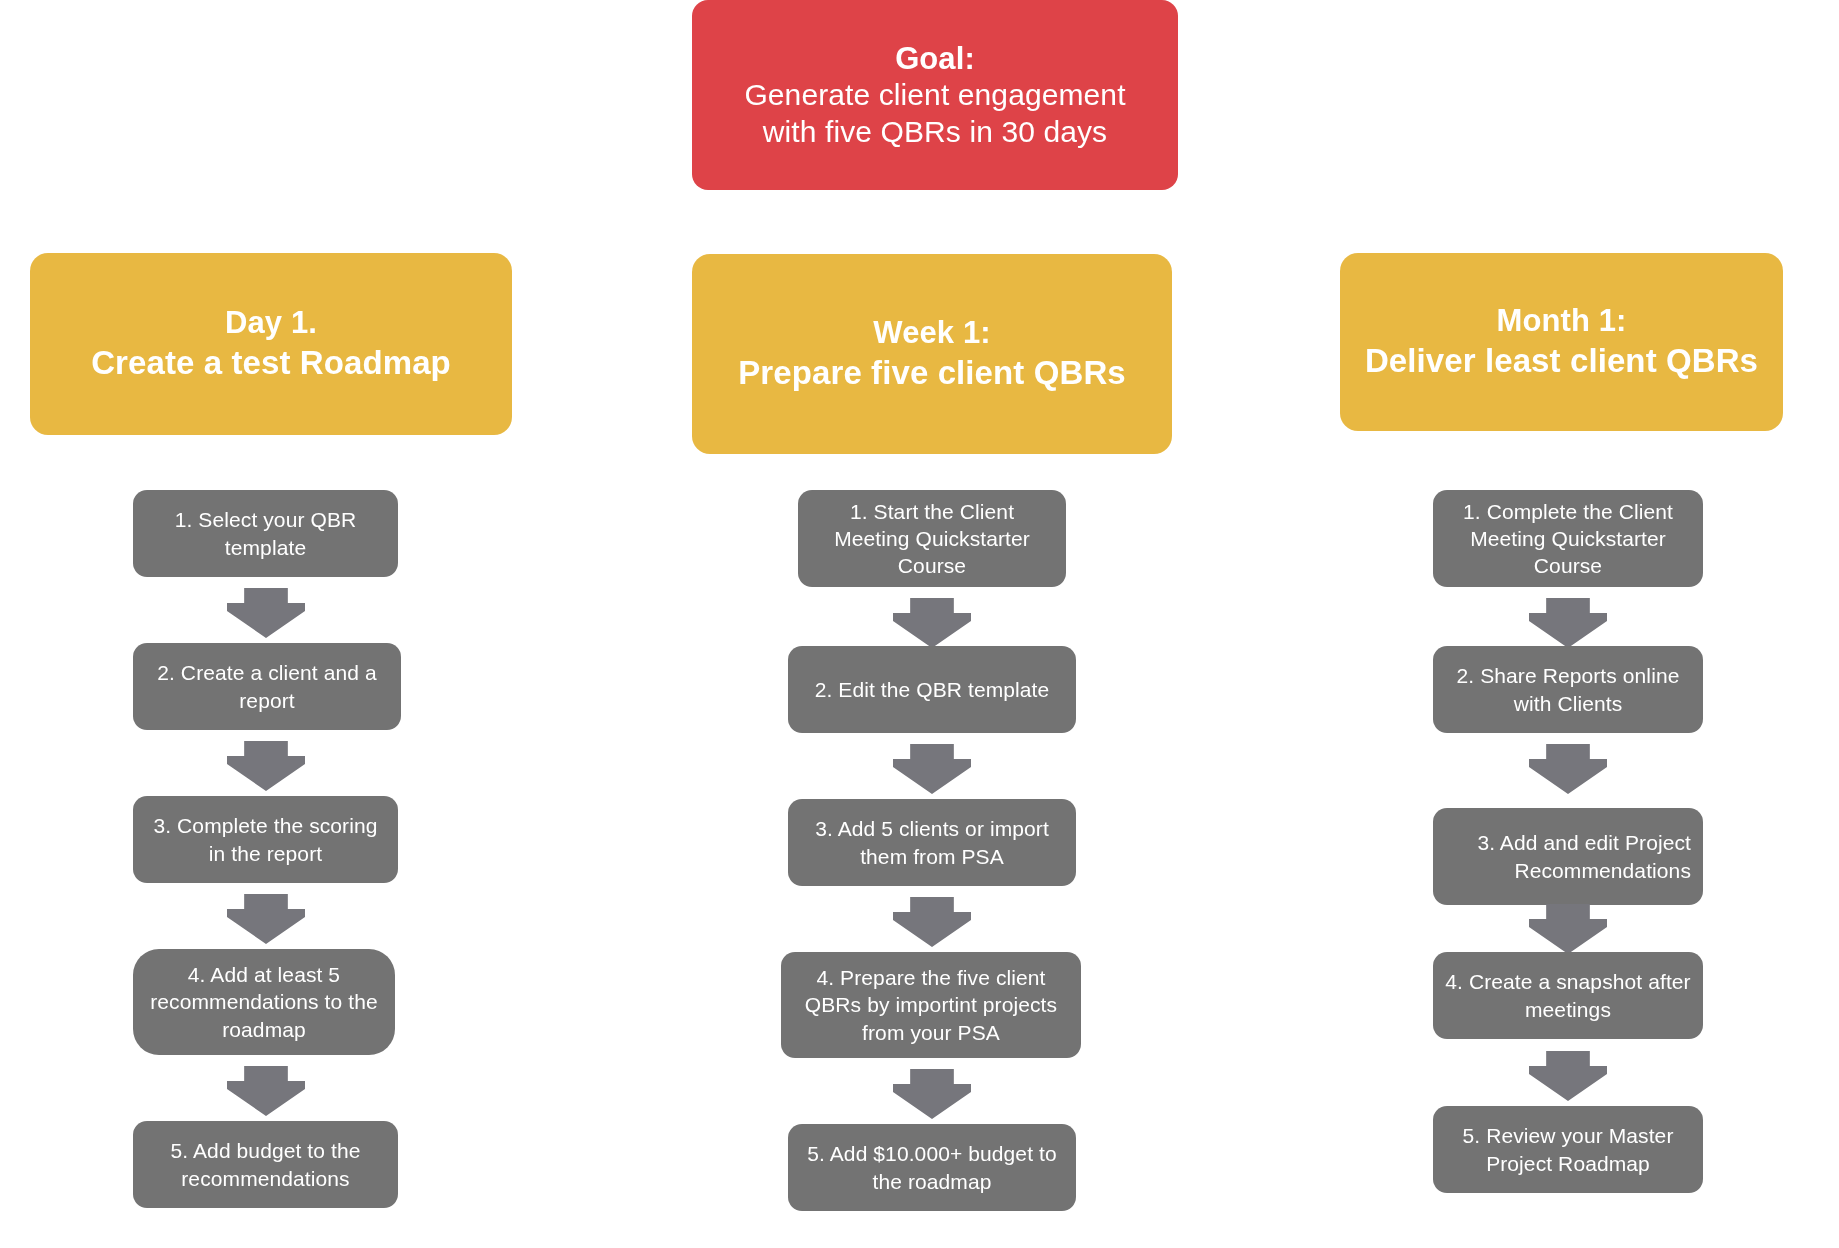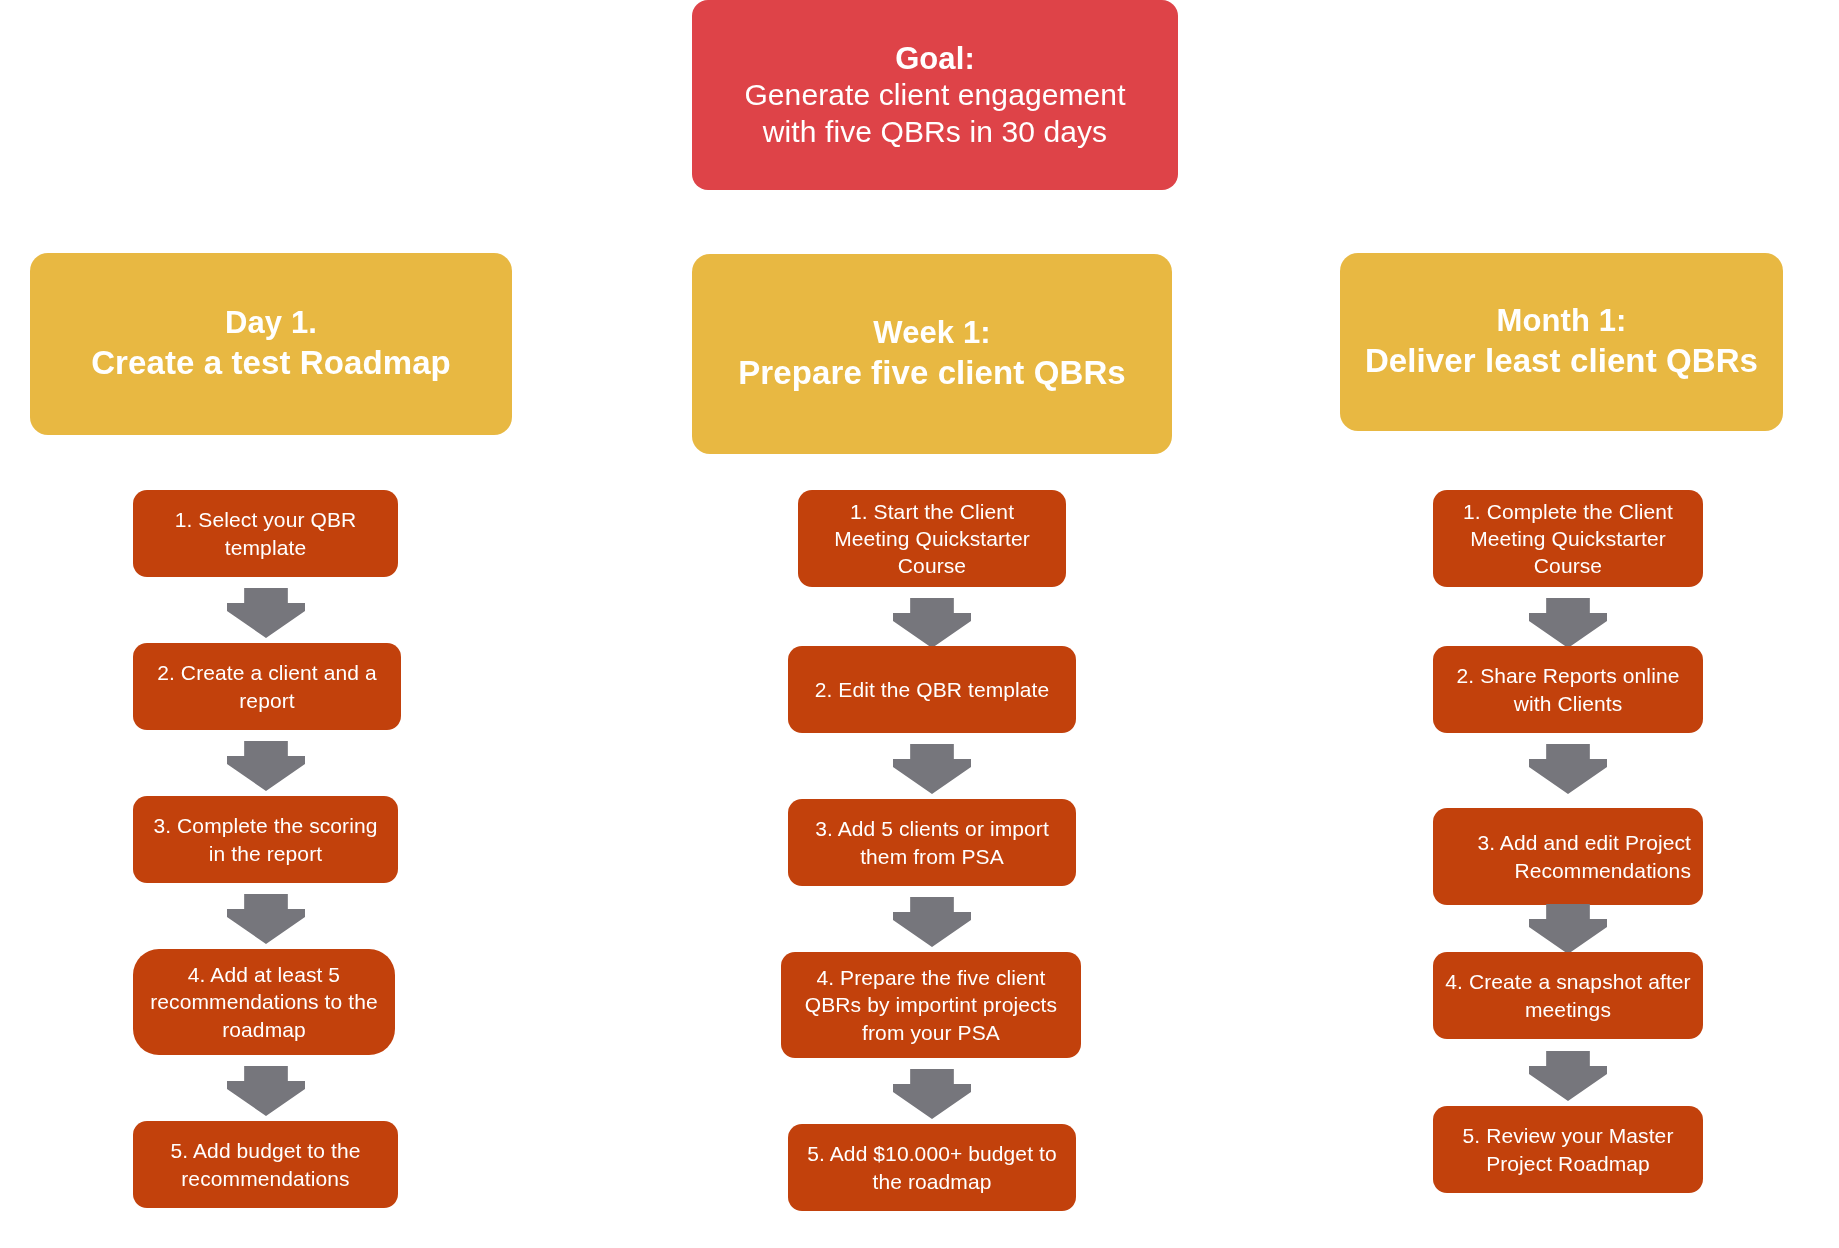--- a/index.html
+++ b/index.html
@@ -95,21 +95,21 @@
   }
 
   
   .steps {
     position: absolute;
     top: 490px;
     width: 100%;
   }
   .step-box {
     position: absolute;
-    background: #c2410c;
+    background: #737373;
     border-radius: 14px;
     box-sizing: border-box;
     display: flex;
     align-items: center;
     justify-content: center;
     color: #ffffff;
     text-align: center;
     font-size: 21px;
     line-height: 1.30;
     letter-spacing: 0.1px;

